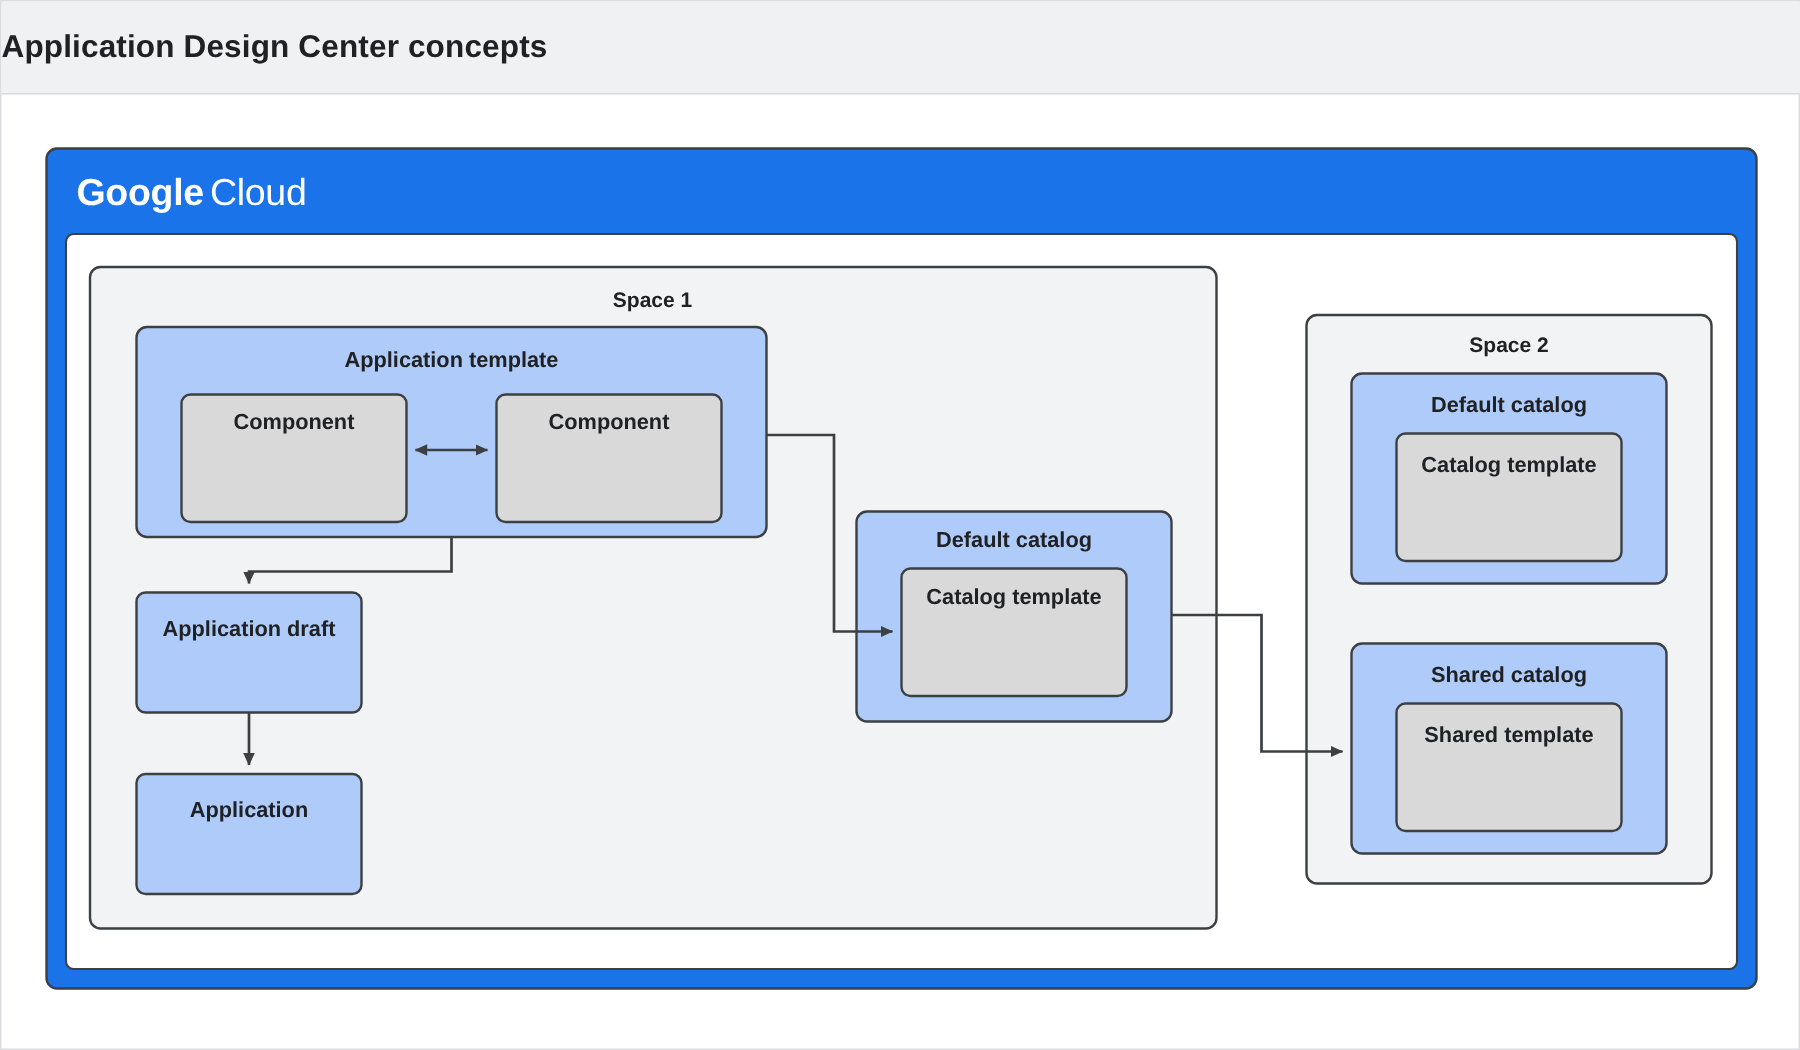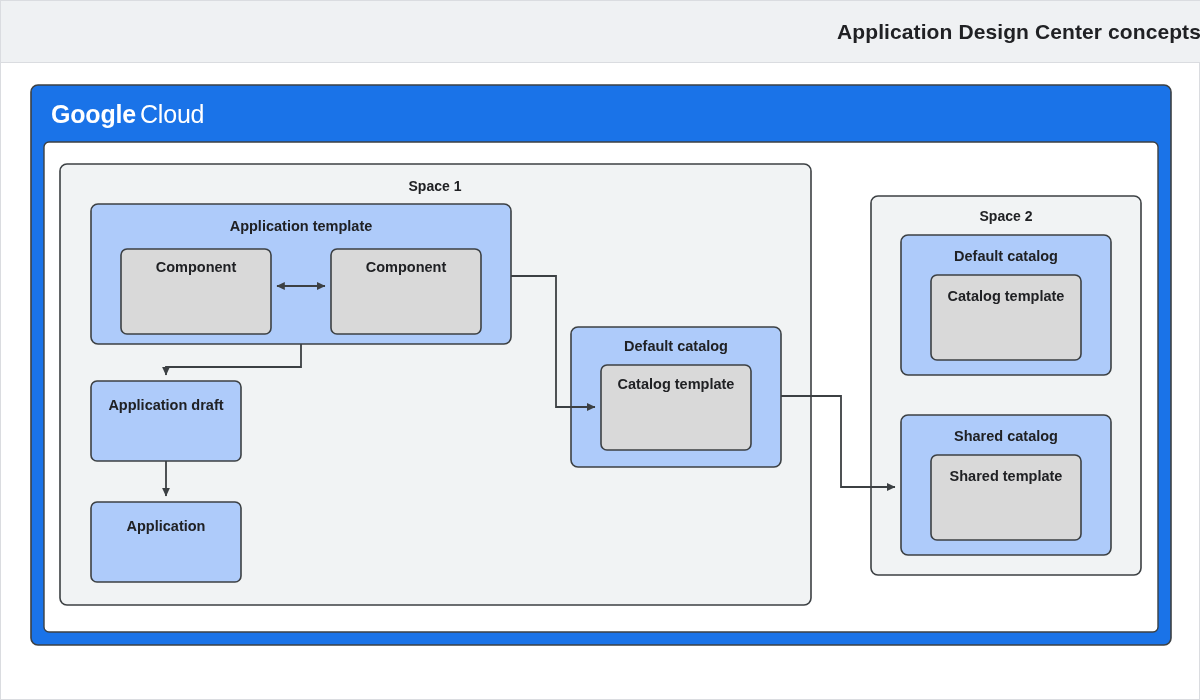--- a/index.html
+++ b/index.html
@@ -24,31 +24,31 @@
   #title-bar {
     position: absolute;
     left: 0; top: 0;
     width: 1200px;
     height: 62px;
     background: #eff1f3;
     border-bottom: 1px solid #dadce0;
     box-sizing: border-box;
     display: flex;
     align-items: center;
-    justify-content: flex-end;
+    justify-content: flex-start;
   }
   #page-title {
     font-size: 21px;
     font-weight: bold;
     color: #202124;
     letter-spacing: 0.1px;
   }
   #diagram-wrap {
     position: absolute;
-    left: 0; top: 48px;
+    left: 0; top: 62px;
     width: 997px;
     height: 637px;
   }
   svg { display: block; }
   .box-label {
     font-family: "Liberation Sans", sans-serif;
     font-size: 14.5px;
     font-weight: bold;
     fill: #202124;
     text-anchor: middle;

